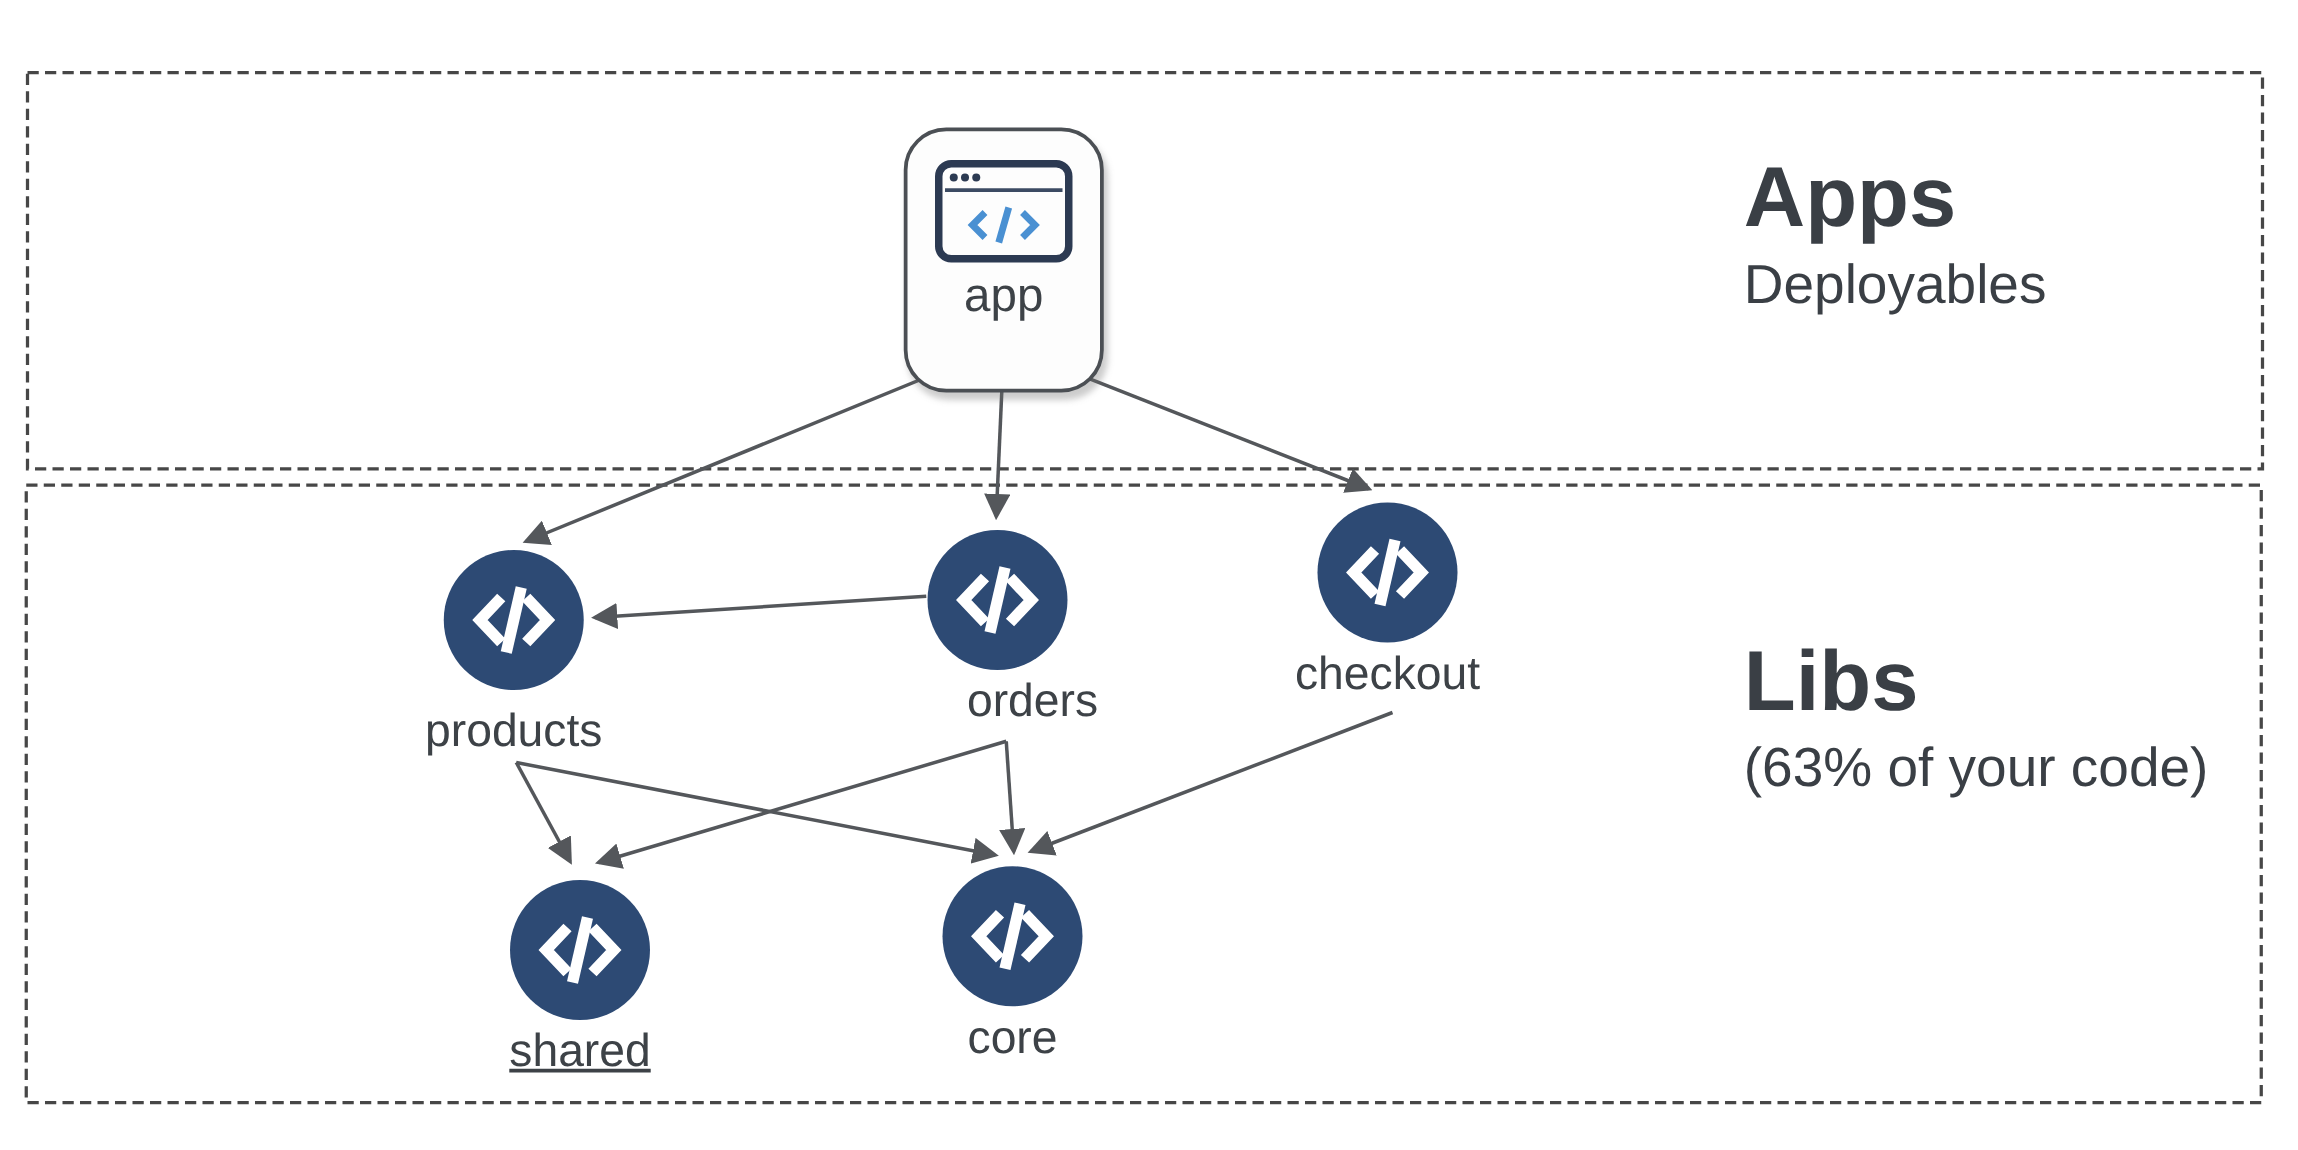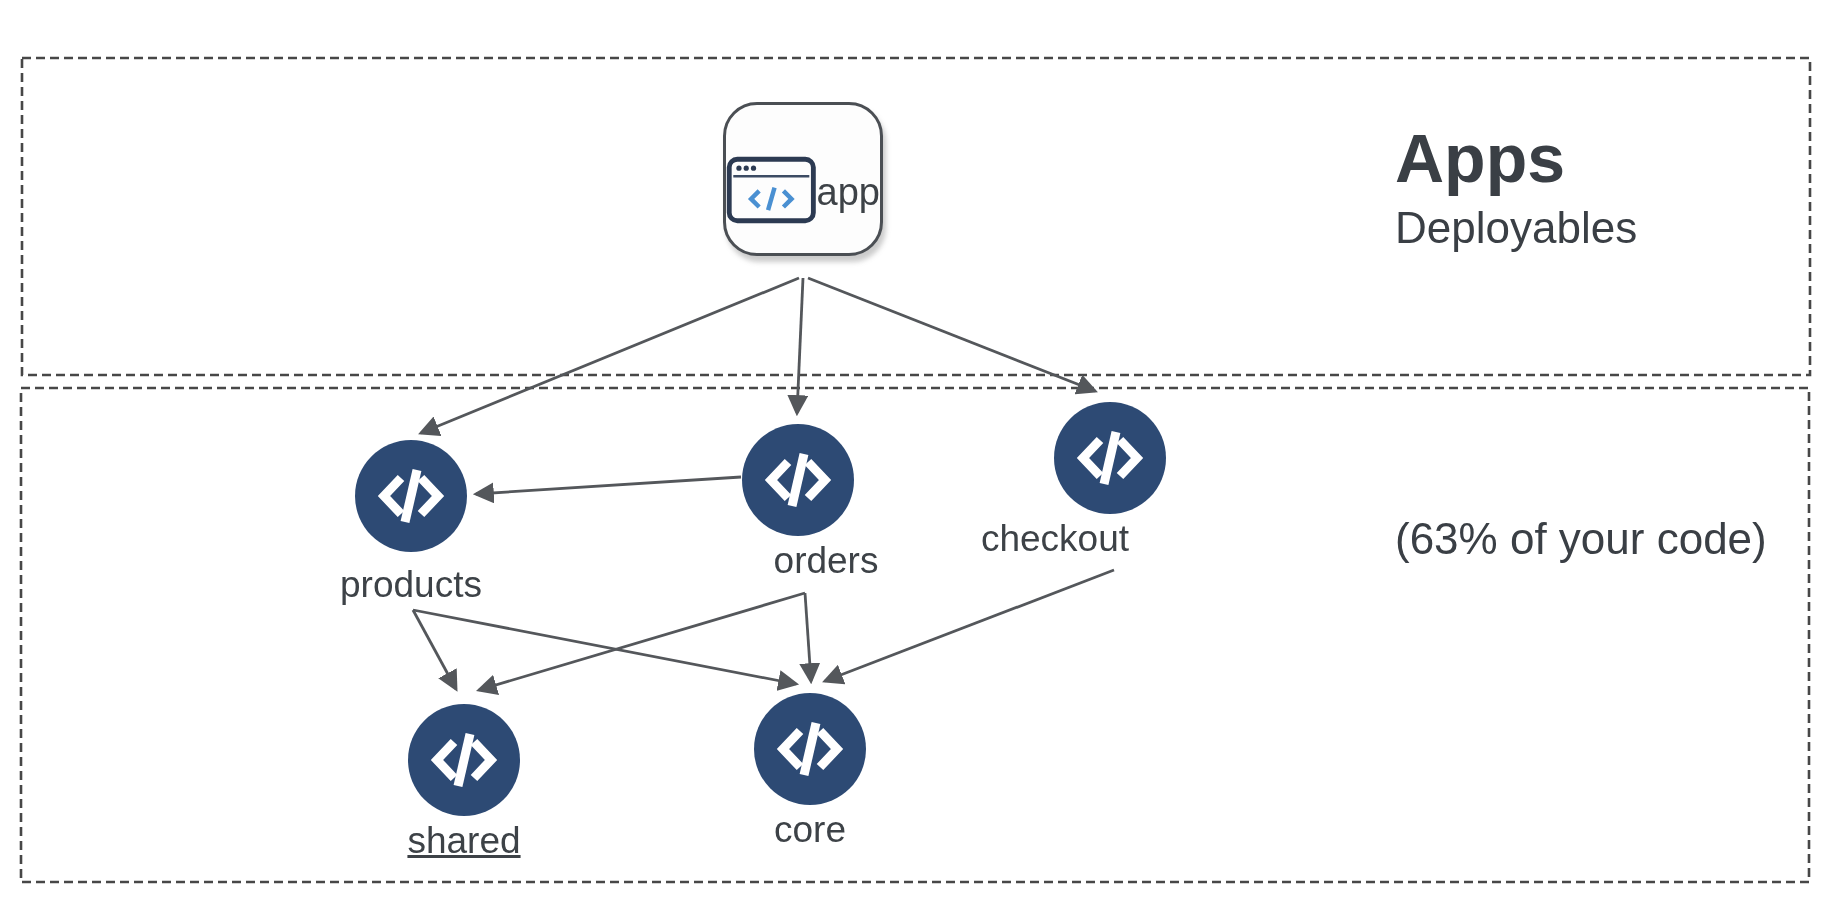--- a/index.html
+++ b/index.html
@@ -7,25 +7,25 @@
     position:relative;
     width:1838px;height:920px;
     background:#ffffff;
     font-family:"Liberation Sans", sans-serif;
     overflow:hidden;
   }
   #edge-layer{position:absolute;left:0;top:0;width:1838px;height:920px;}
 
   
   .app-node{
-    position:absolute;left:723px;top:102px;width:160px;height:154px;
+    position:absolute;left:723px;top:102px;width:160px;height:212px;
     background:#fdfdfd;border:3px solid #4b4f54;border-radius:34px;
     box-sizing:border-box;
     box-shadow:3px 6px 5px rgba(110,110,110,0.35);
-    display:flex;flex-direction:row;align-items:center;justify-content:flex-start;
+    display:flex;flex-direction:column;align-items:center;justify-content:flex-start;
     padding-top:22px;
   }
   .app-label{
     font-size:38px;color:#3d4247;line-height:1.1;margin-top:6px;
   }
 
   
   .lib-node{
     position:absolute;width:112px;height:112px;border-radius:50%;
     background:#2d4a74;
@@ -106,21 +106,21 @@
       <div class="node-label" style="left: 798px; top: 540px; margin-left: 28px;">orders</div>
       <div class="lib-node" style="left: 1054px; top: 402px; background: rgb(45, 74, 116);">
         <svg width="72" height="66" viewBox="0 0 72 66">
           <g stroke="#ffffff" stroke-width="9" fill="none">
             <polyline points="26,15 9,33 26,51"></polyline>
             <polyline points="46,15 63,33 46,51"></polyline>
             <line x1="42" y1="7" x2="30" y2="59"></line>
           </g>
         </svg>
       </div>
-      <div class="node-label" style="left: 1055px; top: 518px;">checkout</div>
+      <div class="node-label" style="left: 1110px; top: 518px;">checkout</div>
       <div class="lib-node" style="left: 408px; top: 704px; background: rgb(45, 74, 116);">
         <svg width="72" height="66" viewBox="0 0 72 66">
           <g stroke="#ffffff" stroke-width="9" fill="none">
             <polyline points="26,15 9,33 26,51"></polyline>
             <polyline points="46,15 63,33 46,51"></polyline>
             <line x1="42" y1="7" x2="30" y2="59"></line>
           </g>
         </svg>
       </div>
       <div class="node-label" style="left: 464px; top: 820px; text-decoration: underline;">shared</div>
@@ -134,16 +134,17 @@
         </svg>
       </div>
       <div class="node-label" style="left: 810px; top: 809px;">core</div>
     </div>
 
   <div class="section-label" style="top:120px;">
     <div class="section-title">Apps</div>
     <div class="section-subtitle">Deployables</div>
   </div>
   <div class="section-label" style="top:507px;">
+    <div class="section-title">Libs</div>
     <div class="section-subtitle">(63% of your code)</div>
   </div>
 
 </div>
 
 </body></html>

